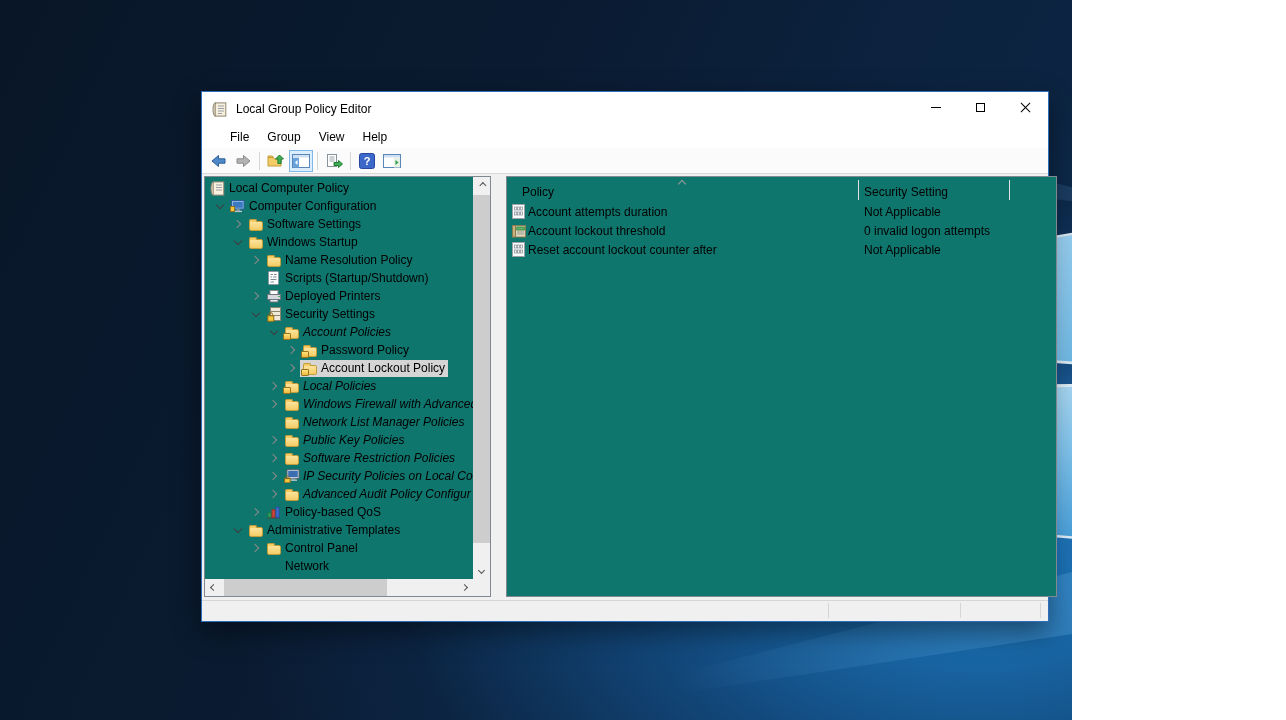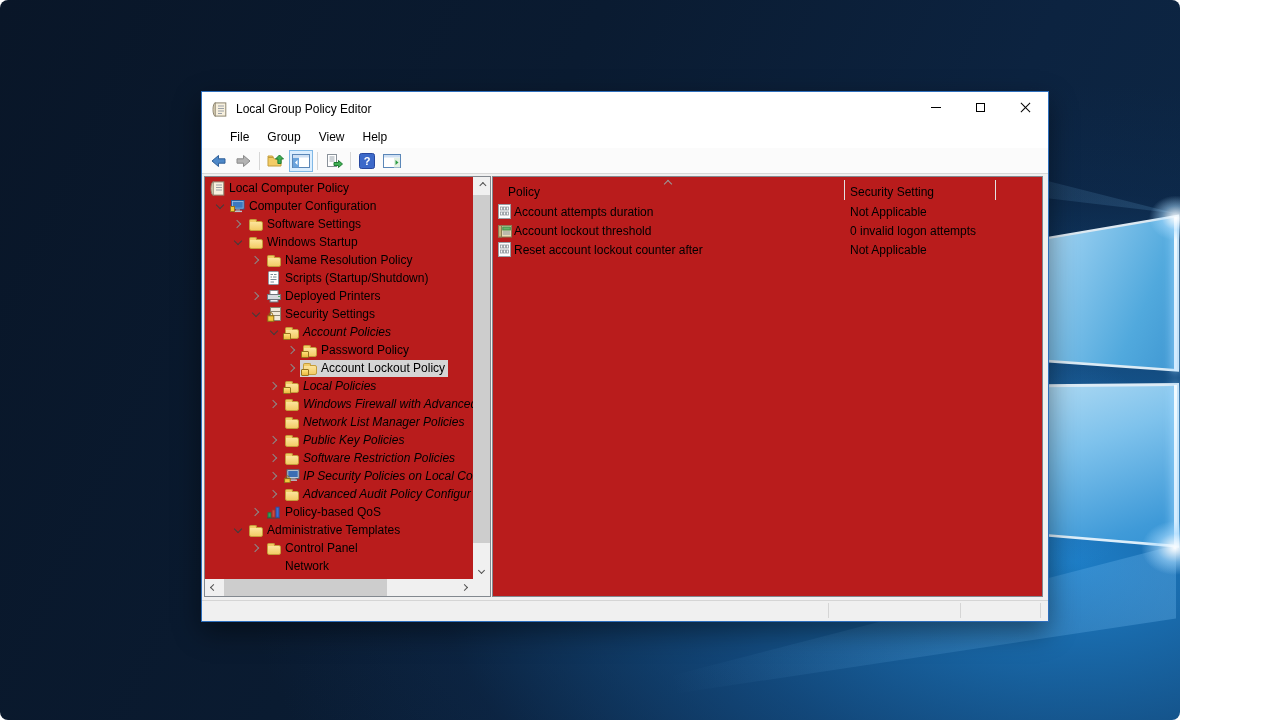--- a/index.html
+++ b/index.html
@@ -1,23 +1,22 @@
 <!DOCTYPE html>
 <html><head>
 <meta charset="utf-8">
 <style>
   * { margin:0; padding:0; box-sizing:border-box; }
   html,body { width:1286px; height:720px; overflow:hidden; font-family:"Liberation Sans", sans-serif; }
 
   
-  .desktop { position:relative; width:1180px; height:720px; overflow:hidden;
+  .desktop { position:relative; width:1072px; height:720px; overflow:hidden;
     background:
       radial-gradient(90% 85% at 91% 78%, rgba(30,130,205,.95) 0%, rgba(22,95,160,.6) 35%, rgba(14,50,92,.28) 60%, rgba(10,28,52,0) 78%),
       linear-gradient(115deg, #091628 0%, #0a1b31 40%, #0c2340 70%, #0d2846 100%);
-    border-radius: 8px;
   }
   .wp { position:absolute; }
   .wp-beam-top { left:600px; top:55px; width:576px; height:165px; opacity:.5;
     clip-path:polygon(100% 96%, 0 8%, 0 55%);
     background:linear-gradient(250deg, rgba(120,190,240,.4), rgba(120,190,240,0) 72%); }
   .wp-beam-bot { left:500px; top:545px; width:676px; height:175px;
     clip-path:polygon(100% 0, 0 100%, 100% 42%);
     background:linear-gradient(255deg, rgba(110,185,240,.35), rgba(110,185,240,0) 75%); }
   .wp-spill { left:900px; top:300px; width:300px; height:320px;
     background:radial-gradient(closest-side, rgba(70,150,225,.3), rgba(70,150,225,0) 72%); }
@@ -60,23 +59,23 @@
   .menubar { height:22px; background:#fff; display:flex; align-items:center; padding-left:19px; }
   .menu-item { padding:2px 9px; }
 
   .toolbar { height:26px; background:#fbfbfb; border-bottom:1px solid #d8d8d8;
     display:flex; align-items:center; padding-left:4px; gap:1px; }
   .tbtn { width:24px; height:22px; display:flex; align-items:center; justify-content:center; border:1px solid transparent; }
   .tbtn.active { background:#dbeeff; border:1px solid #7fb8e6; }
   .tsep { width:1px; height:18px; background:#d6d6d6; margin:0 3px; }
 
   .content { position:relative; height:426px; }
-  .pane { position:absolute; background:#b91c1c; border:1px solid #82888f; }
+  .pane { position:absolute; background:#0f766e; border:1px solid #82888f; }
   .tree-pane { left:2px; top:2px; width:287px; height:421px; }
-  .list-pane { left:290px; top:2px; width:551px; height:421px; }
+  .list-pane { left:304px; top:2px; width:551px; height:421px; }
 
   
   .tree-rows { position:absolute; left:0; top:2px; right:17px; bottom:17px; overflow:hidden; }
   .trow { height:18px; display:flex; align-items:center; white-space:nowrap; }
   .lvl0{padding-left:3px;} .lvl1{padding-left:7px;} .lvl2{padding-left:25px;}
   .lvl3{padding-left:43px;} .lvl4{padding-left:61px;font-style:italic;} .lvl5{padding-left:79px;}
   .exp { width:16px; height:16px; flex:none; display:flex; align-items:center; justify-content:center; }
   .chev { width:6px; height:6px; border-style:solid; border-width:1px 1px 0 0; }
   .chev.col { border-color:#8a8a8a; transform:rotate(45deg); margin-left:-3px; }
   .chev.expd { border-color:#3e3e3e; transform:rotate(135deg); margin-top:-3px; }

